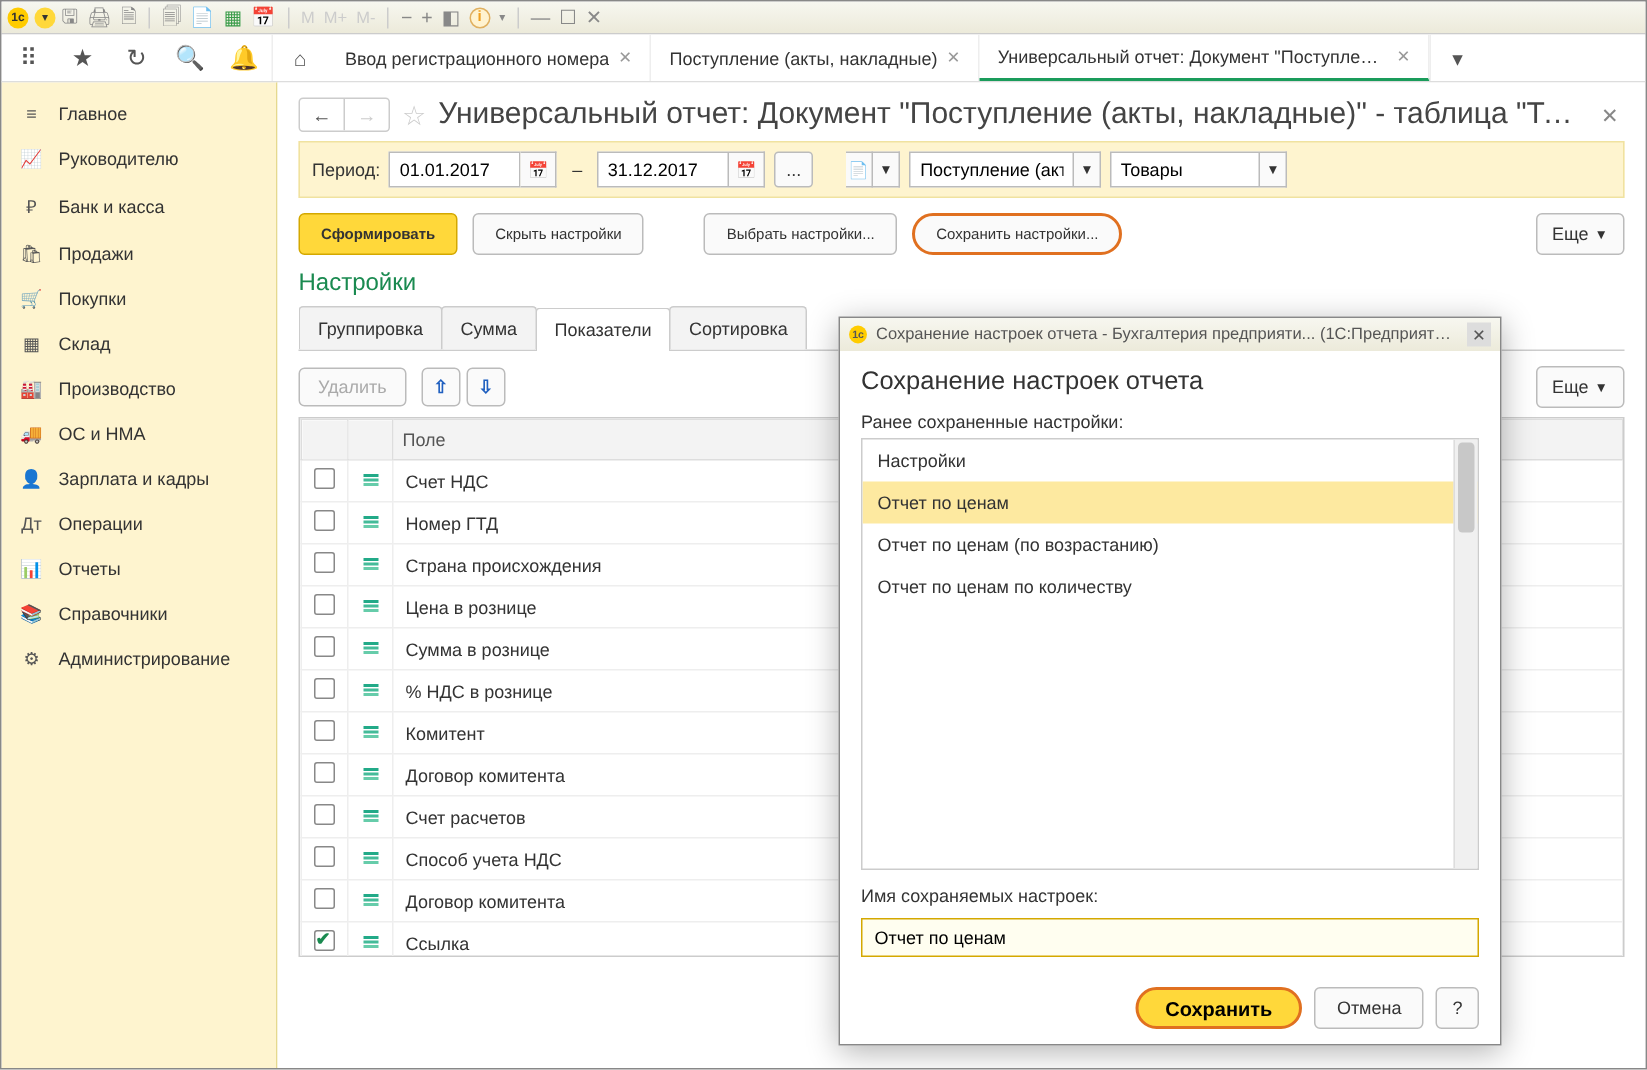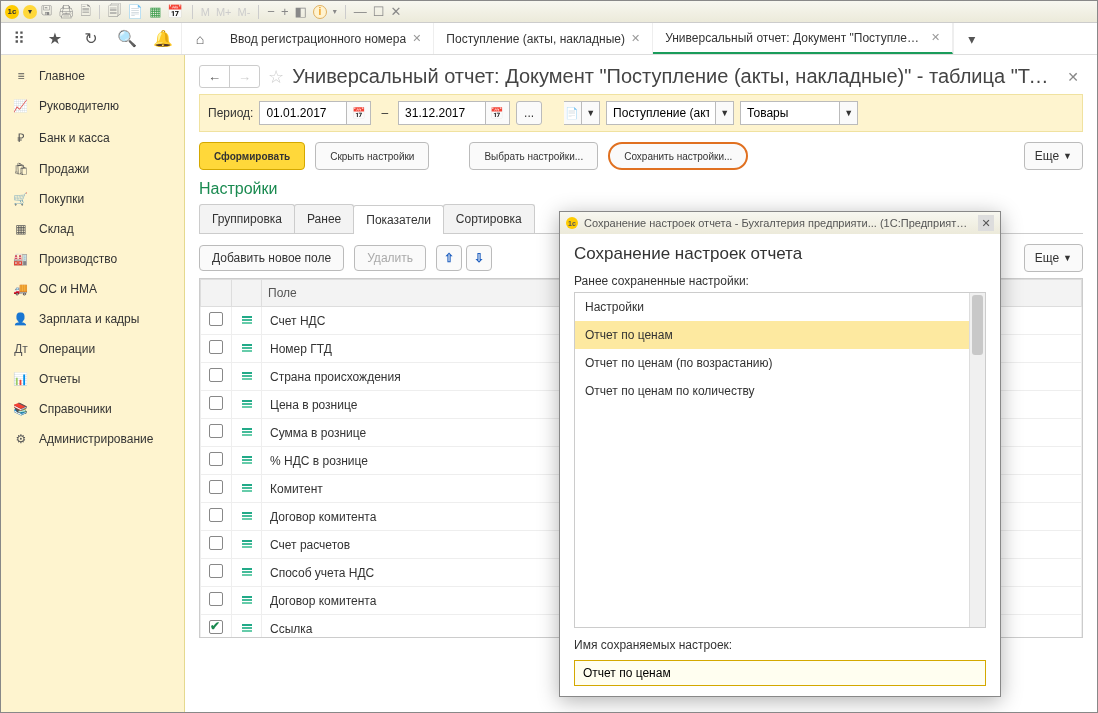--- a/index.html
+++ b/index.html
@@ -267,27 +267,26 @@
       <div class="morebtn">
           <span>Еще</span>
           <span class="caret">▼</span>
         </div>
     </div>
 
     <div class="settings-title">Настройки</div>
 
     <div class="tabset">
       <div class="t">Группировка</div>
-      <div class="t">Ранее</div>
+      <div class="t">Сумма</div>
       <div class="t active">Показатели</div>
       <div class="t">Сортировка</div>
     </div>
 
     <div class="fieldtools">
-      <div class="toolbtn">Добавить новое поле</div>
       <div class="toolbtn disabled">Удалить</div>
       <div class="arrowbtns">
         <div>⇧</div>
         <div>⇩</div>
       </div>
       <div class="spacer"></div>
       <div class="morebtn">
           <span>Еще</span>
           <span class="caret">▼</span>
         </div>
@@ -383,13 +382,18 @@
         <div class="li sel">Отчет по ценам</div>
         <div class="li">Отчет по ценам (по возрастанию)</div>
         <div class="li">Отчет по ценам по количеству</div>
         <div class="vscroll">
           <div class="thumb"></div>
         </div>
     </div>
     <div class="sub" style="margin-top:10px">Имя сохраняемых настроек:</div>
     <input class="nameinput" value="Отчет по ценам" style="">
   </div>
+  <div class="ftr">
+    <button class="savebtn">Сохранить</button>
+    <div class="cancelbtn">Отмена</div>
+    <div class="helpbtn">?</div>
+  </div>
 </div>
 
 </body></html>

